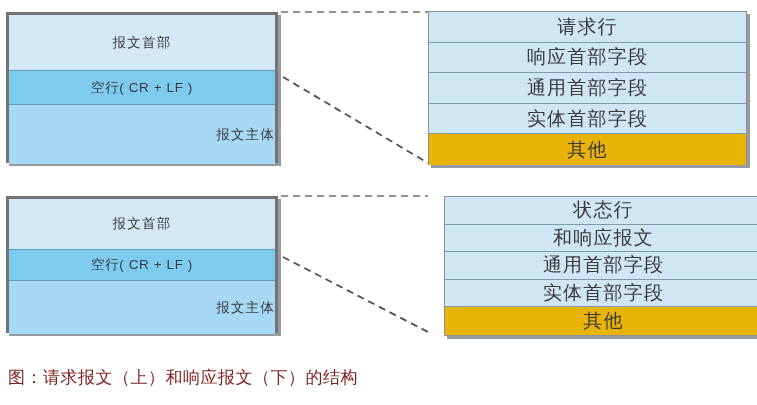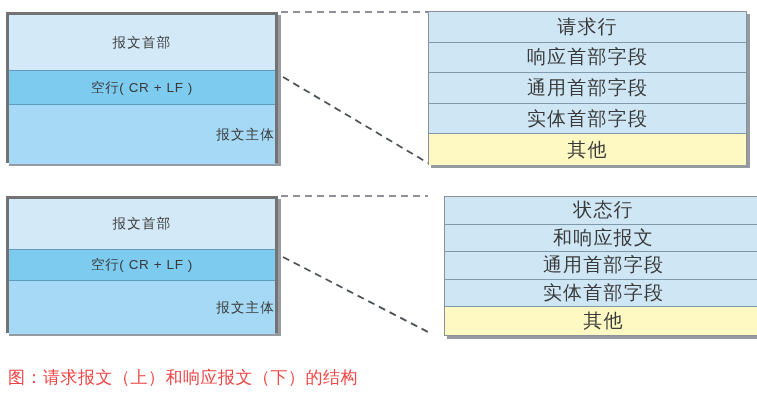--- a/index.html
+++ b/index.html
@@ -73,41 +73,41 @@
     border-bottom: 1px solid #7e9aac;
     color: #3a3a3a;
     font-size: 19px;
     letter-spacing: 1.2px;
     white-space: nowrap;
   }
   .frow:last-child {
     border-bottom: none;
   }
   .frow.plain {
-    background: #fef9c3;
+    background: #eab308;
   }
 
   
   #connectors {
     position: absolute;
     left: 0;
     top: 0;
     width: 757px;
     height: 405px;
     pointer-events: none;
   }
 
   
   #caption {
     position: absolute;
     left: 8px;
     top: 366px;
     font-family: "Liberation Serif", "DejaVu Serif", serif;
     font-size: 17px;
-    color: #ef4444;
+    color: #7f1d1d;
     letter-spacing: 0.5px;
     white-space: nowrap;
   }
 </style>
 </head>
 <body>
 
 <div id="stage">
 
   <svg id="connectors" viewBox="0 0 757 405" xmlns="http://www.w3.org/2000/svg">

